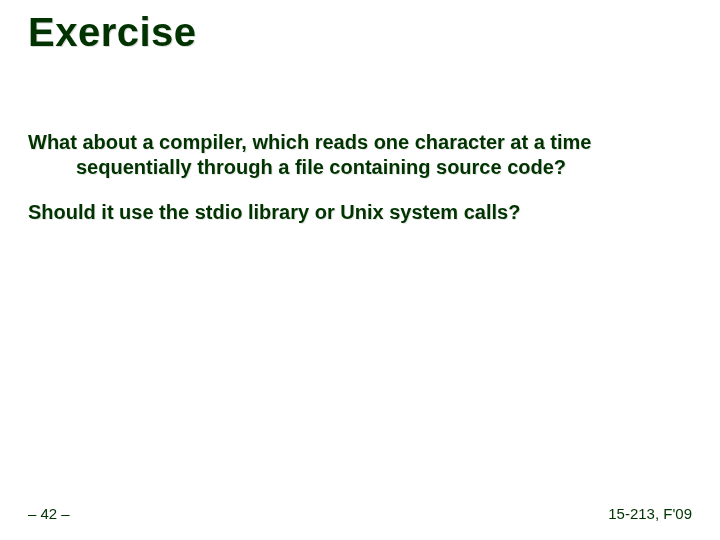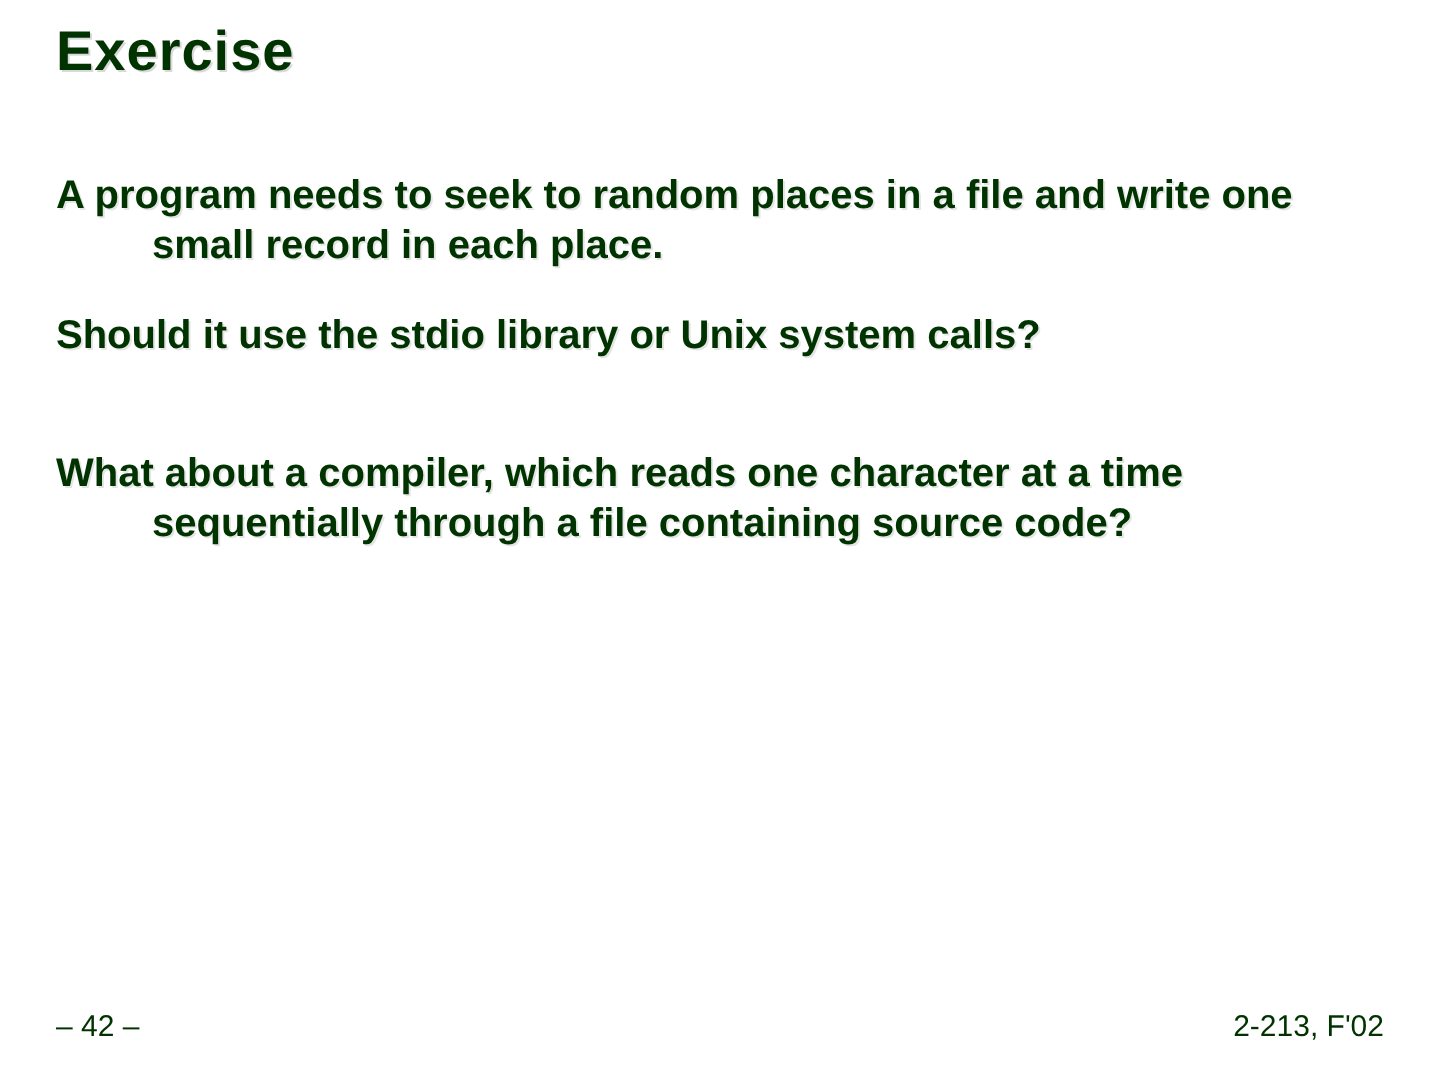--- a/index.html
+++ b/index.html
@@ -15,21 +15,21 @@
   .slide {
     width: 720px;
     height: 540px;
     position: relative;
     box-sizing: border-box;
   }
   .title {
     position: absolute;
     left: 28px;
     top: 10px;
-    font-size: 28px;
+    font-size: 40px;
     font-weight: bold;
     color: #003300;
     text-shadow: 1px 1px 0 rgba(0,0,0,0.15);
     letter-spacing: 0.5px;
   }
   .body {
     position: absolute;
     left: 28px;
     right: 28px;
     top: 86px;
@@ -62,20 +62,19 @@
     color: #003300;
   }
 </style>
 </head>
 <body>
 
 <div class="slide">
   <div class="title">Exercise</div>
 
   <div class="body">
-    <p class="para">A program needs to seek to random places in a file and write one small record in each place.</p>
+    <p class="para extra-top">What about a compiler, which reads one character at a time sequentially through a file containing source code?</p>
     <p class="para">Should it use the stdio library or Unix system calls?</p>
-    <p class="para extra-top">What about a compiler, which reads one character at a time sequentially through a file containing source code?</p>
   </div>
 
   <div class="footer-left">– 42 –</div>
-  <div class="footer-right">2-213, F'02</div>
+  <div class="footer-right">15-213, F'09</div>
 </div>
 
 </body></html>

